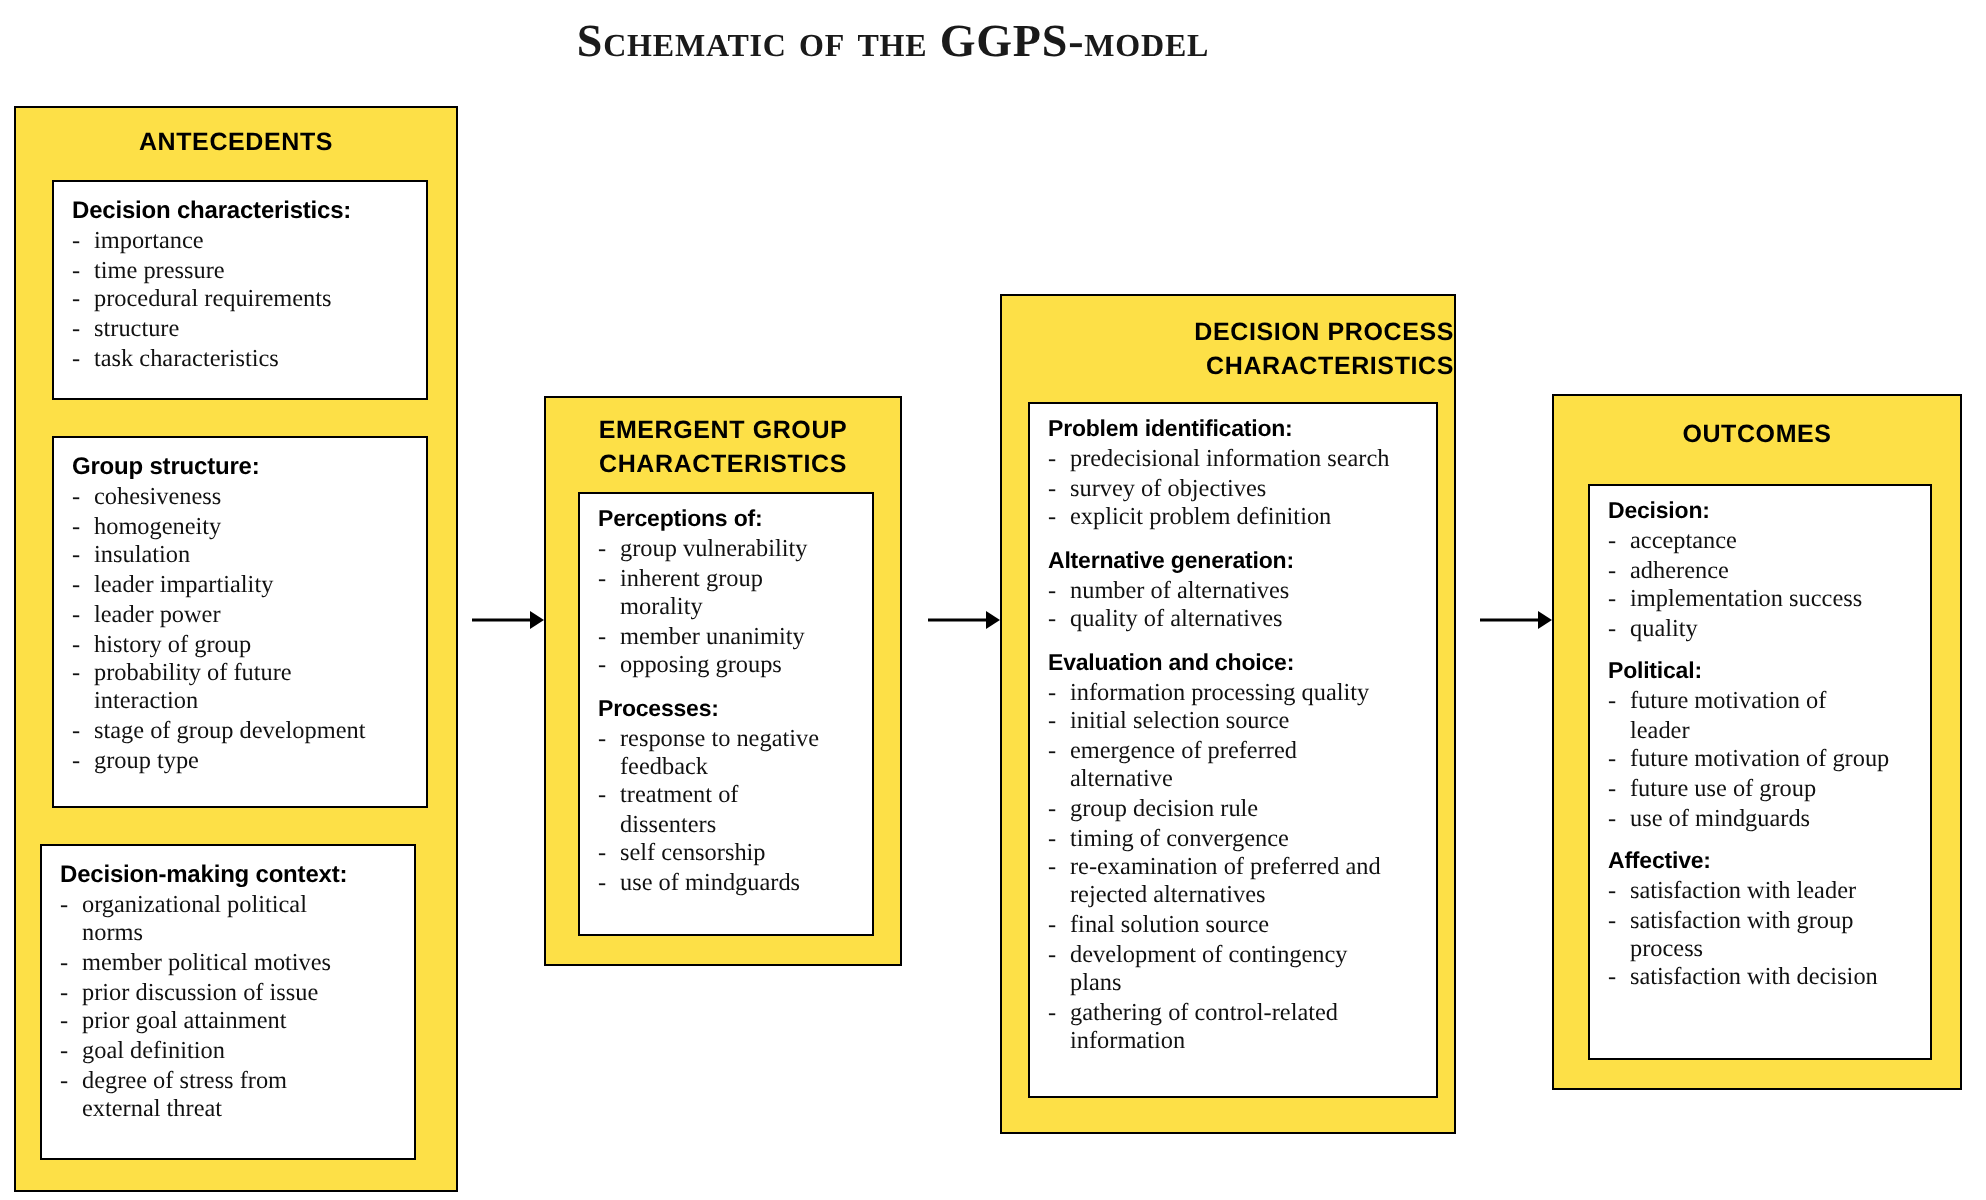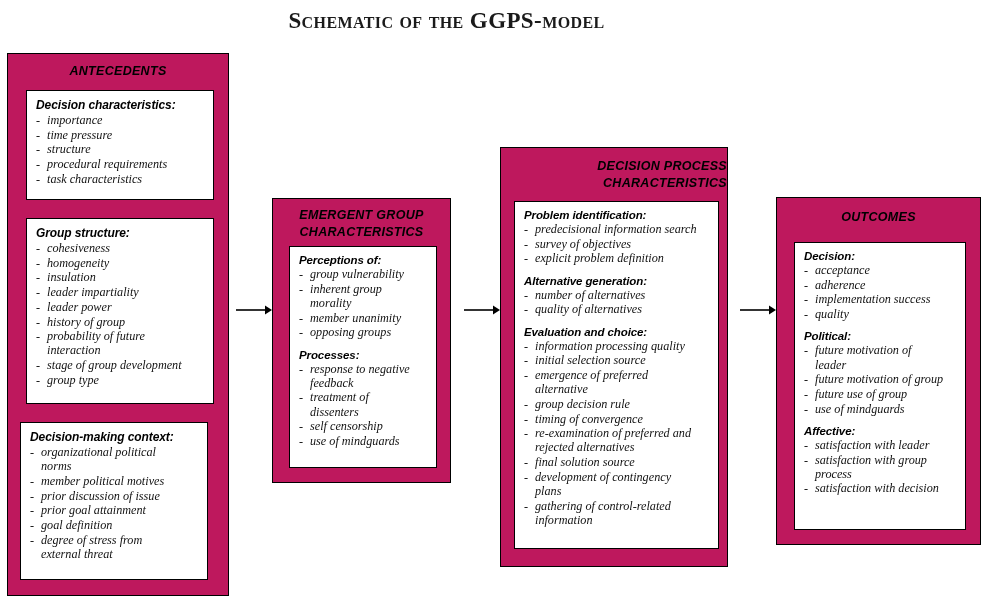--- a/index.html
+++ b/index.html
@@ -12,23 +12,22 @@
 
   .title{
     position:absolute;left:0;top:8px;width:893px;text-align:center;
     font-family:"Liberation Serif", serif;
     font-size:23px;font-weight:bold;color:#1a1a1a;
     font-variant:small-caps;letter-spacing:0.4px;
   }
   .title .big{font-size:23px;}
 
   .obox{
-    position:absolute;border:1.6px solid #000;background:#be185d;
+    position:absolute;border:1.6px solid #000;background:#fde047;
     box-sizing:border-box;
-    font-style:italic;
   }
   .ibox{
     position:absolute;border:1.3px solid #000;background:#fff;
     box-sizing:border-box;
   }
   .boxtitle{
     font-family:"Liberation Sans", sans-serif;
     font-weight:bold;font-size:12.5px;color:#000;
     text-align:center;letter-spacing:0.3px;line-height:17px;
   }
@@ -91,22 +90,22 @@
   </div>
 
   <div class="obox" id="antecedents">
     <div class="boxtitle" id="ant-title">ANTECEDENTS</div>
 
     <div class="ibox innerpad" id="ant-b1">
       <div class="sec-head">Decision characteristics:</div>
       <ul class="items indent">
         <li>importance</li>
         <li>time pressure</li>
+        <li>procedural requirements</li>
         <li>structure</li>
-        <li>procedural requirements</li>
         <li>task characteristics</li>
       </ul>
     </div>
 
     <div class="ibox innerpad" id="ant-b2">
       <div class="sec-head">Group structure:</div>
       <ul class="items indent">
         <li>cohesiveness</li>
         <li>homogeneity</li>
         <li>insulation</li>

